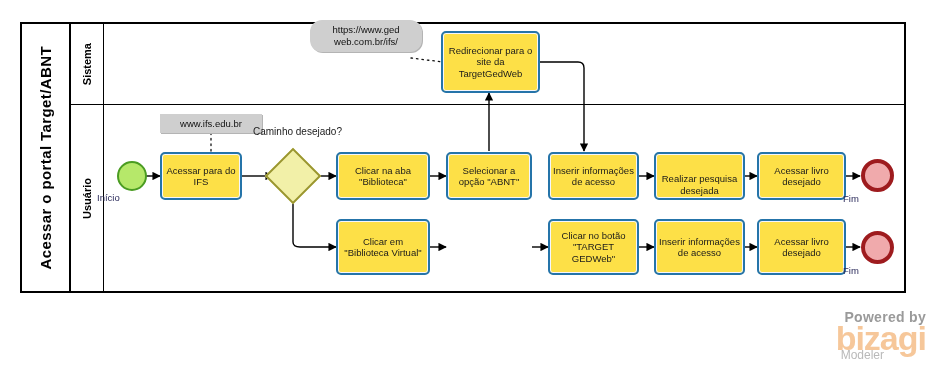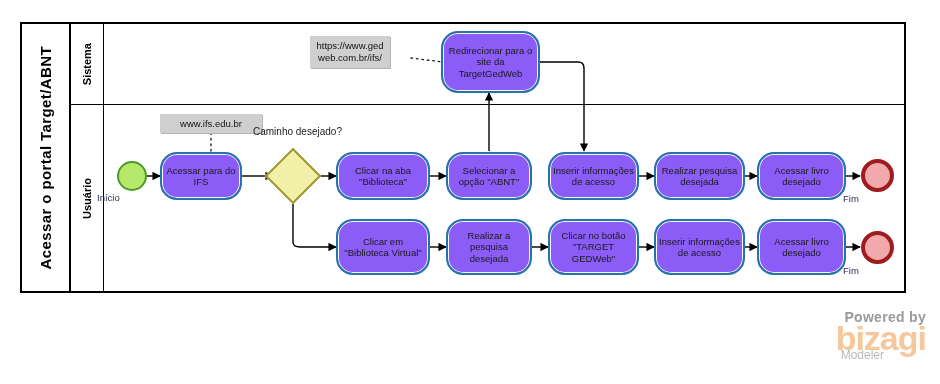--- a/index.html
+++ b/index.html
@@ -53,23 +53,23 @@
     writing-mode:vertical-rl;
     transform:rotate(180deg);
     font-size:11px;font-weight:bold;color:#000;
     white-space:nowrap;
   }
 
   
   .task{
     position:absolute;
     box-sizing:border-box;
-    background:#8b5cf6;
+    background:#fde047;
     border:2px solid #2574a9;
-    border-radius:17px;
+    border-radius:5px;
     display:flex;align-items:center;justify-content:center;
     text-align:center;
     font-size:9.5px;line-height:11.5px;color:#1a1a1a;
     padding:2px 3px;
     box-shadow:inset 0 0 0 1px #f4f6fd;
   }
   .event{
     position:absolute;
     border-radius:50%;
     box-sizing:border-box;
@@ -196,21 +196,21 @@
 
       <path d="M 846 247 L 860 247"></path>
     </g>
 
     <g stroke="#111" stroke-width="1.3" fill="none" stroke-dasharray="1.5 4" stroke-linecap="round">
       <path d="M 211 133 L 211 152"></path>
       <path d="M 411 58 L 443 62"></path>
     </g>
   </svg>
 
-  <div class="annotation" style="left:310px;top:36px;width:80px;height:32px;">
+  <div class="annotation" style="left:310px;top:20px;width:112px;height:32px;border-radius:12px;">
     <span style="white-space:pre-line;">https://www.ged
 web.com.br/ifs/</span>
   </div>
 
   <div class="task" style="left:441px;top:31px;width:99px;height:62px;">
     <span>Redirecionar para o site da TargetGedWeb</span>
   </div>
 
   <div class="annotation" style="left:160px;top:114px;width:102px;height:19px;">
     <span>www.ifs.edu.br</span>
@@ -231,38 +231,35 @@
   </div>
 
   <div class="task" style="left:446px;top:152px;width:86px;height:48px;">
     <span>Selecionar a opção "ABNT"</span>
   </div>
 
   <div class="task" style="left:548px;top:152px;width:91px;height:48px;">
     <span>Inserir informações de acesso</span>
   </div>
 
-  <div class="task" style="left:654px;top:152px;width:91px;height:48px;">
+  <div class="task" style="left:654px;top:152px;width:91px;height:48px;align-items:flex-end;">
     <span>Realizar pesquisa desejada</span>
   </div>
 
   <div class="task" style="left:757px;top:152px;width:89px;height:48px;">
     <span>Acessar livro desejado</span>
   </div>
 
   <div class="event event-end" style="left:861px;top:159px;width:33px;height:33px;"></div>
   <div class="event-label" style="left:843px;top:193px;width:70px;">Fim</div>
 
   <div class="task" style="left:336px;top:219px;width:94px;height:56px;">
     <span>Clicar em "Biblioteca Virtual"</span>
   </div>
 
-  <div class="task" style="left:446px;top:219px;width:86px;height:56px;">
-    <span>Realizar a pesquisa desejada</span>
-  </div>
 
   <div class="task" style="left:548px;top:219px;width:91px;height:56px;">
     <span>Clicar no botão "TARGET GEDWeb"</span>
   </div>
 
   <div class="task" style="left:654px;top:219px;width:91px;height:56px;">
     <span>Inserir informações de acesso</span>
   </div>
 
   <div class="task" style="left:757px;top:219px;width:89px;height:56px;">

